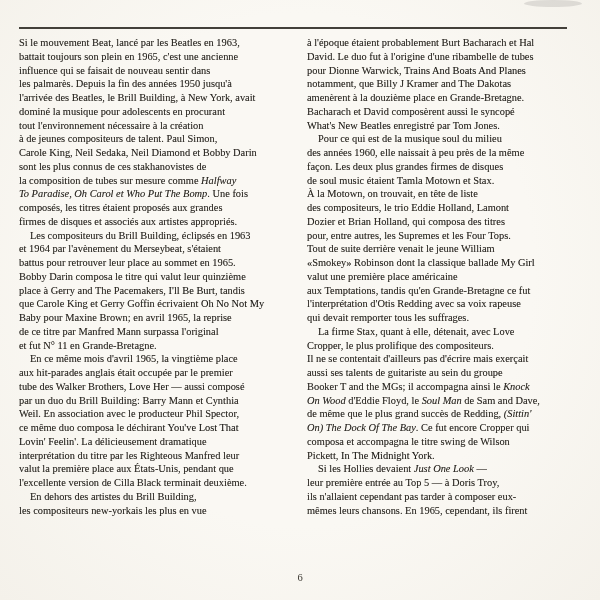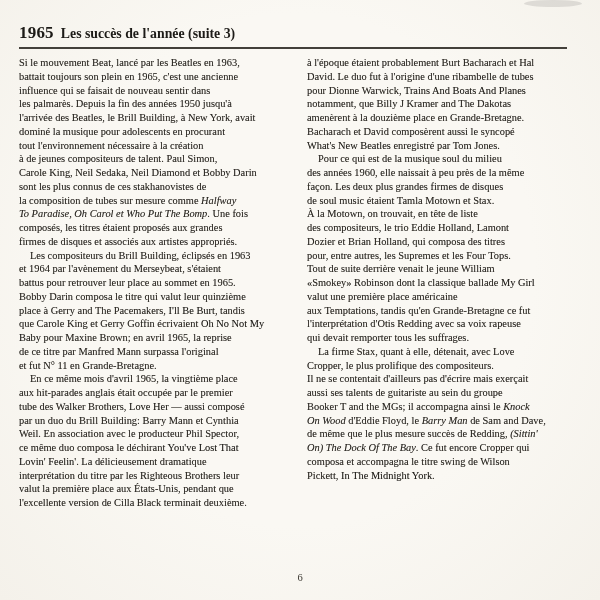--- a/index.html
+++ b/index.html
@@ -79,24 +79,20 @@
     border-radius: 50%;
     background: rgba(175,173,168,0.35);
   }
 </style>
 </head>
 <body>
 
 <div class="page">
   <div class="smudge"></div>
 
-  <div class="header">
-    <span class="year">1965</span>
-    <span class="title">Les succès de l'année (suite 3)</span>
-  </div>
 
   <div class="rule"></div>
 
   <div class="columns">
     <div class="col">
         <p class=""><span>Si le mouvement Beat, lancé par les Beatles en 1963,
 battait toujours son plein en 1965, c'est une ancienne
 influence qui se faisait de nouveau sentir dans
 les palmarès. Depuis la fin des années 1950 jusqu'à
 l'arrivée des Beatles, le Brill Building, à New York, avait
@@ -118,23 +114,25 @@
 Baby</span><span> pour Maxine Brown; en avril 1965, la reprise
 de ce titre par Manfred Mann surpassa l'original
 et fut N° 11 en Grande-Bretagne.</span></p>
         <p class="indent"><span>En ce même mois d'avril 1965, la vingtième place
 aux hit-parades anglais était occupée par le premier
 tube des Walker Brothers, </span><span class="seg-b">Love Her</span><span> — aussi composé
 par un duo du Brill Building: Barry Mann et Cynthia
 Weil. En association avec le producteur Phil Spector,
 ce même duo composa le déchirant </span><span class="seg-b">You've Lost That
 Lovin' Feelin'</span><span>. La délicieusement dramatique
-interprétation du titre par les Righteous Brothers leur
+interprétation du titre par les Righteous Manfred leur
 valut la première place aux États-Unis, pendant que
 l'excellente version de Cilla Black terminait deuxième.</span></p>
+        <p class="indent"><span>En dehors des artistes du Brill Building,
+les compositeurs new-yorkais les plus en vue</span></p>
       </div>
     <div class="col">
         <p class=""><span>à l'époque étaient probablement Burt Bacharach et Hal
 David. Le duo fut à l'origine d'une ribambelle de tubes
 pour Dionne Warwick, </span><span class="seg-b">Trains And Boats And Planes</span><span>
 notamment, que Billy J Kramer and The Dakotas
 amenèrent à la douzième place en Grande-Bretagne.
 Bacharach et David composèrent aussi le syncopé
 </span><span class="seg-b">What's New Beatles</span><span> enregistré par Tom Jones.</span></p>
         <p class="indent"><span>Pour ce qui est de la musique soul du milieu
@@ -149,24 +147,28 @@
 «Smokey» Robinson dont la classique ballade </span><span class="seg-b">My Girl</span><span>
 valut une première place américaine
 aux Temptations, tandis qu'en Grande-Bretagne ce fut
 l'interprétation d'Otis Redding avec sa voix rapeuse
 qui devait remporter tous les suffrages.</span></p>
         <p class="indent"><span>La firme Stax, quant à elle, détenait, avec Love
 Cropper, le plus prolifique des compositeurs.
 Il ne se contentait d'ailleurs pas d'écrire mais exerçait
 aussi ses talents de guitariste au sein du groupe
 Booker T and the MGs; il accompagna ainsi le </span><span class="seg-i">Knock
-On Wood</span><span> d'Eddie Floyd, le </span><span class="seg-i">Barry Man</span><span> de Sam and Dave,
-de même que le plus mesure succès de Redding, </span><span class="seg-i">(Sittin'
+On Wood</span><span> d'Eddie Floyd, le </span><span class="seg-i">Soul Man</span><span> de Sam and Dave,
+de même que le plus grand succès de Redding, </span><span class="seg-i">(Sittin'
 On) The Dock Of The Bay</span><span>. Ce fut encore Cropper qui
 composa et accompagna le titre swing de Wilson
 Pickett, </span><span class="seg-b">In The Midnight York</span><span>.</span></p>
+        <p class="indent"><span>Si les Hollies devaient </span><span class="seg-i">Just One Look</span><span> —
+leur première entrée au Top 5 — à Doris Troy,
+ils n'allaient cependant pas tarder à composer eux-
+mêmes leurs chansons. En 1965, cependant, ils firent</span></p>
       </div>
   </div>
 
   <div class="footer">
     <span>6</span>
   </div>
 </div>
 
 </body></html>

